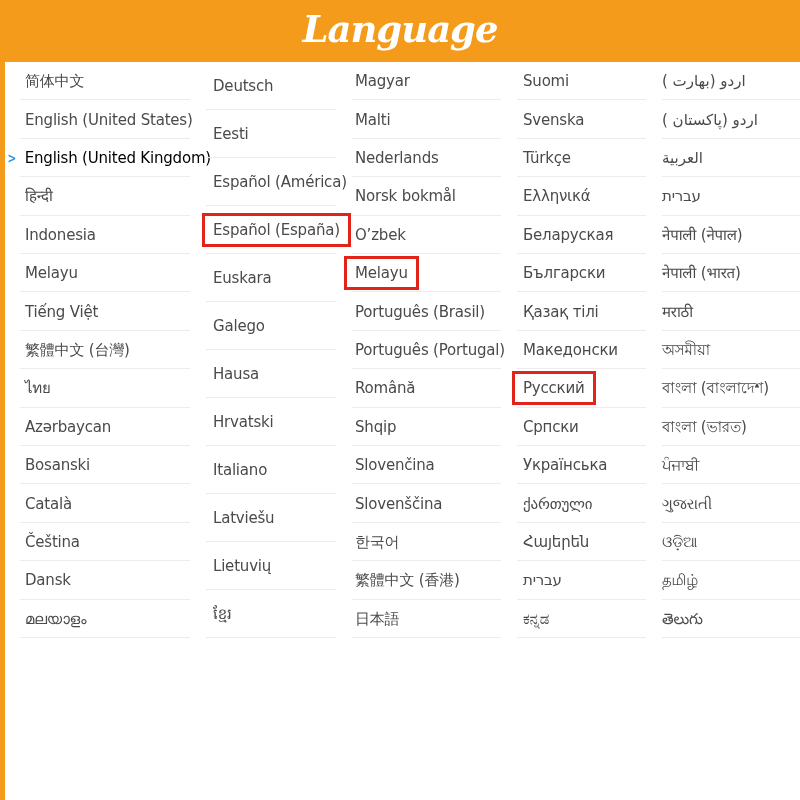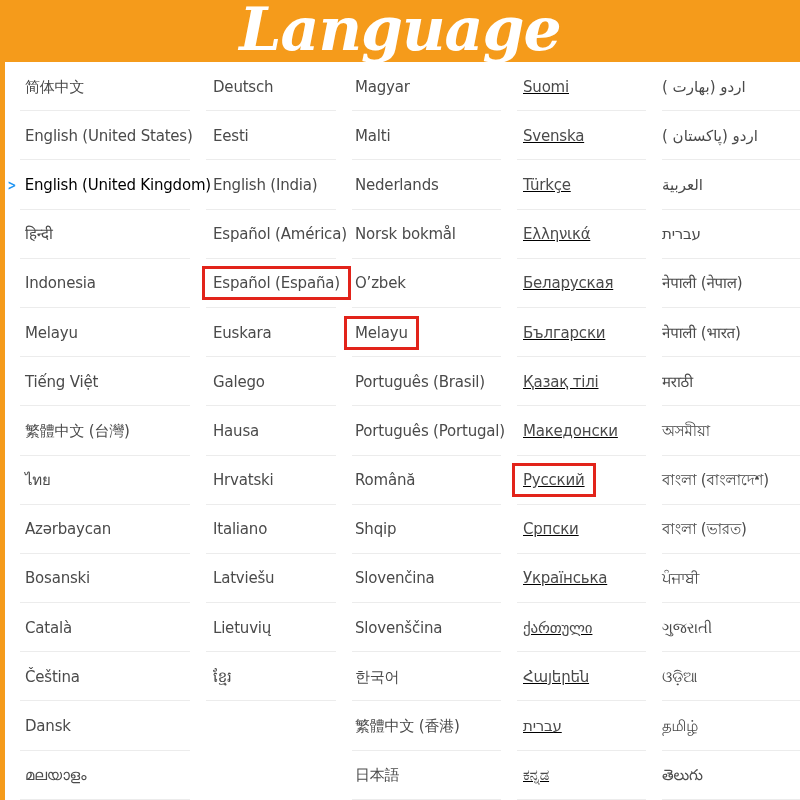--- a/index.html
+++ b/index.html
@@ -1,36 +1,36 @@
 <!DOCTYPE html>
 <html><head>
 <meta charset="utf-8">
 <style>
   html,body{margin:0;padding:0;}
   body{font-family:"DejaVu Sans","Liberation Sans",sans-serif;background:#ffffff;}
   .page{position:relative;width:800px;height:800px;background:#ffffff;overflow:hidden;}
   .header{height:62px;background:#F59B1B;display:flex;align-items:center;justify-content:center;}
   .page-title{
     font-family:"DejaVu Serif","Liberation Serif",serif;
-    font-style:italic;font-weight:bold;font-size:60px;color:#ffffff;
+    font-style:italic;font-weight:bold;font-size:37px;color:#ffffff;
     letter-spacing:-1px;line-height:1;padding-bottom:4px;
   }
   .left-stripe{position:absolute;left:0;top:62px;bottom:0;width:5px;background:#F59B1B;}
-  .grid{display:flex;width:800px;height:738px;}
+  .grid{display:flex;width:800px;height:576px;}
   .col{display:flex;flex-direction:column;}
   .col-1{width:196px;}
   .col-2{width:146px;}
   .col-3{width:165px;}
   .col-4{width:145px;}
   .col-5{width:148px;}
   .cell{position:relative;height:49.2px;display:flex;align-items:center;}
   .col-1 .cell{padding-left:25px;}
   .col-2 .cell{padding-left:17px;}
   .col-3 .cell{padding-left:13px;text-align:right;}
-  .col-4 .cell{padding-left:16px;text-decoration:underline;}
+  .col-4 .cell{padding-left:16px;}
   .col-5 .cell{padding-left:10px;}
   .divider{position:absolute;bottom:0;height:1px;background:#ECECEC;left:10px;right:6px;}
   .col-1 .divider{left:20px;}
   .col-5 .divider{right:0;}
   .label{font-size:15px;color:#4A4A4A;white-space:nowrap;letter-spacing:-0.2px;line-height:1.2;}
   .cell.selected{padding-left:6px;}
   .cell.selected .label{color:#000000;}
   .chevron{color:#2196F3;font-size:14px;font-weight:bold;margin-right:7px;transform:scaleX(0.75);display:inline-block;}
   .highlight-box{display:inline-block;border:3px solid #E2231A;padding:4px 8px 5px 8px;margin-left:-11px;}
 </style>
@@ -108,24 +108,20 @@
       <div class="col col-2">
         <div class="cell">
           <span class="label" dir="auto">Deutsch</span>
           <span class="divider"></span>
         </div>
         <div class="cell">
           <span class="label" dir="auto">Eesti</span>
           <span class="divider"></span>
         </div>
         <div class="cell">
-          <span class="label" dir="auto">English (India)</span>
-          <span class="divider"></span>
-        </div>
-        <div class="cell">
           <span class="label" dir="auto">Español (América)</span>
           <span class="divider"></span>
         </div>
         <div class="cell">
           <span class="highlight-box"><span class="label" dir="auto">Español (España)</span></span>
           <span class="divider"></span>
         </div>
         <div class="cell">
           <span class="label" dir="auto">Euskara</span>
           <span class="divider"></span>

